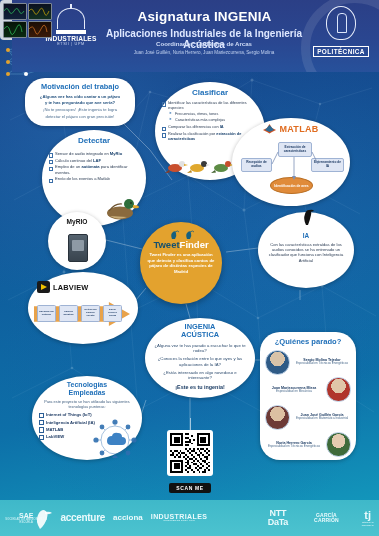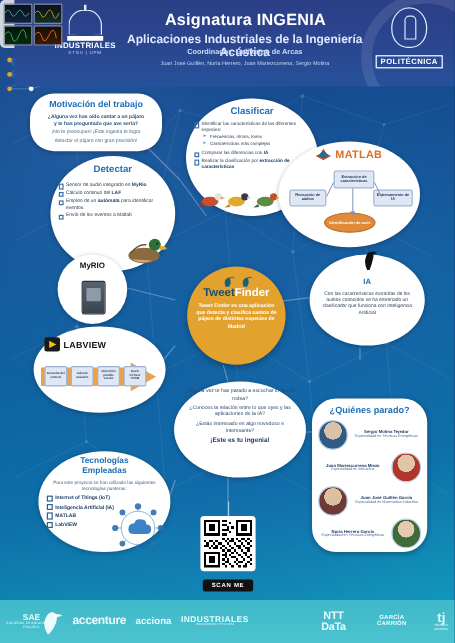--- a/index.html
+++ b/index.html
@@ -137,21 +137,21 @@
   }
   .lvbox{
     position:absolute;top:33px;width:19px;height:17px;background:#dfe6f4;border:.6px solid #9fb3d4;
     border-radius:1.5px;font-size:2.5px;line-height:1.15;text-align:center;color:#1d3a63;font-weight:bold;
     display:flex;align-items:center;justify-content:center;padding:.6px;box-sizing:border-box;
   }
 
   #screens{left:104px;top:290px;width:54px;height:40px;border-radius:4px;background:#cfd6de;padding:2px;box-sizing:border-box;}
   .scr{position:absolute;background:#0c1220;border:.6px solid #7d8792;border-radius:1px;}
 
-  #tweet{left:156px;top:222px;width:82px;height:82px;background:#e3a22e;box-shadow:0 2px 6px rgba(0,0,0,.3);padding:7px 7px 0;box-sizing:border-box;}
+  #tweet{left:140px;top:222px;width:82px;height:82px;background:#e3a22e;box-shadow:0 2px 6px rgba(0,0,0,.3);padding:7px 7px 0;box-sizing:border-box;}
   #tweet .tf{font-size:9.5px;text-align:center;font-weight:bold;color:#15506e;margin:10px 0 2px;}
   #tweet .tf i{color:#fff;font-style:normal;}
   #tweet p{margin:0;font-size:4.3px;line-height:1.32;text-align:center;color:#fff;font-weight:bold;}
   .tbirds{position:absolute;left:50%;margin-left:-15px;top:6px;width:30px;height:12px;}
 
   #ia{left:258px;top:212px;width:96px;height:76px;padding:20px 8px 0;box-sizing:border-box;}
   #ia .c-title{font-size:6.4px;margin-bottom:2.5px;}
   #ia p{margin:0;font-size:4.1px;line-height:1.32;text-align:center;color:#2a3b52;}
   .raven{position:absolute;left:50%;margin-left:-8px;top:-6px;width:16px;height:20px;}
 
@@ -451,20 +451,24 @@
       </g>
     <g fill="#7fe0ff">
         <circle cx="46" cy="12" r="2"></circle>
         <circle cx="46" cy="28" r="2"></circle>
         <circle cx="58" cy="20" r="2.2"></circle>
       </g>
   </svg>
 
   
   <div id="ingenia" class="card circ">
+    <div class="c-title blue">
+      <span>INGENIA</span><br>
+      <span>ACÚSTICA</span>
+    </div>
     <p>¿Alguna vez te has parado a escuchar lo que te rodea?</p>
     <p>¿Conoces la relación entre lo que oyes y las aplicaciones de la IA?</p>
     <p>¿Estás interesado en algo novedoso e interesante?</p>
     <p class="cta">¡Este es tu ingenia!</p>
   </div>
 
   
   <div id="tecno" class="card circ">
     <div class="c-title blue">
       <span>Tecnologías</span><br>

